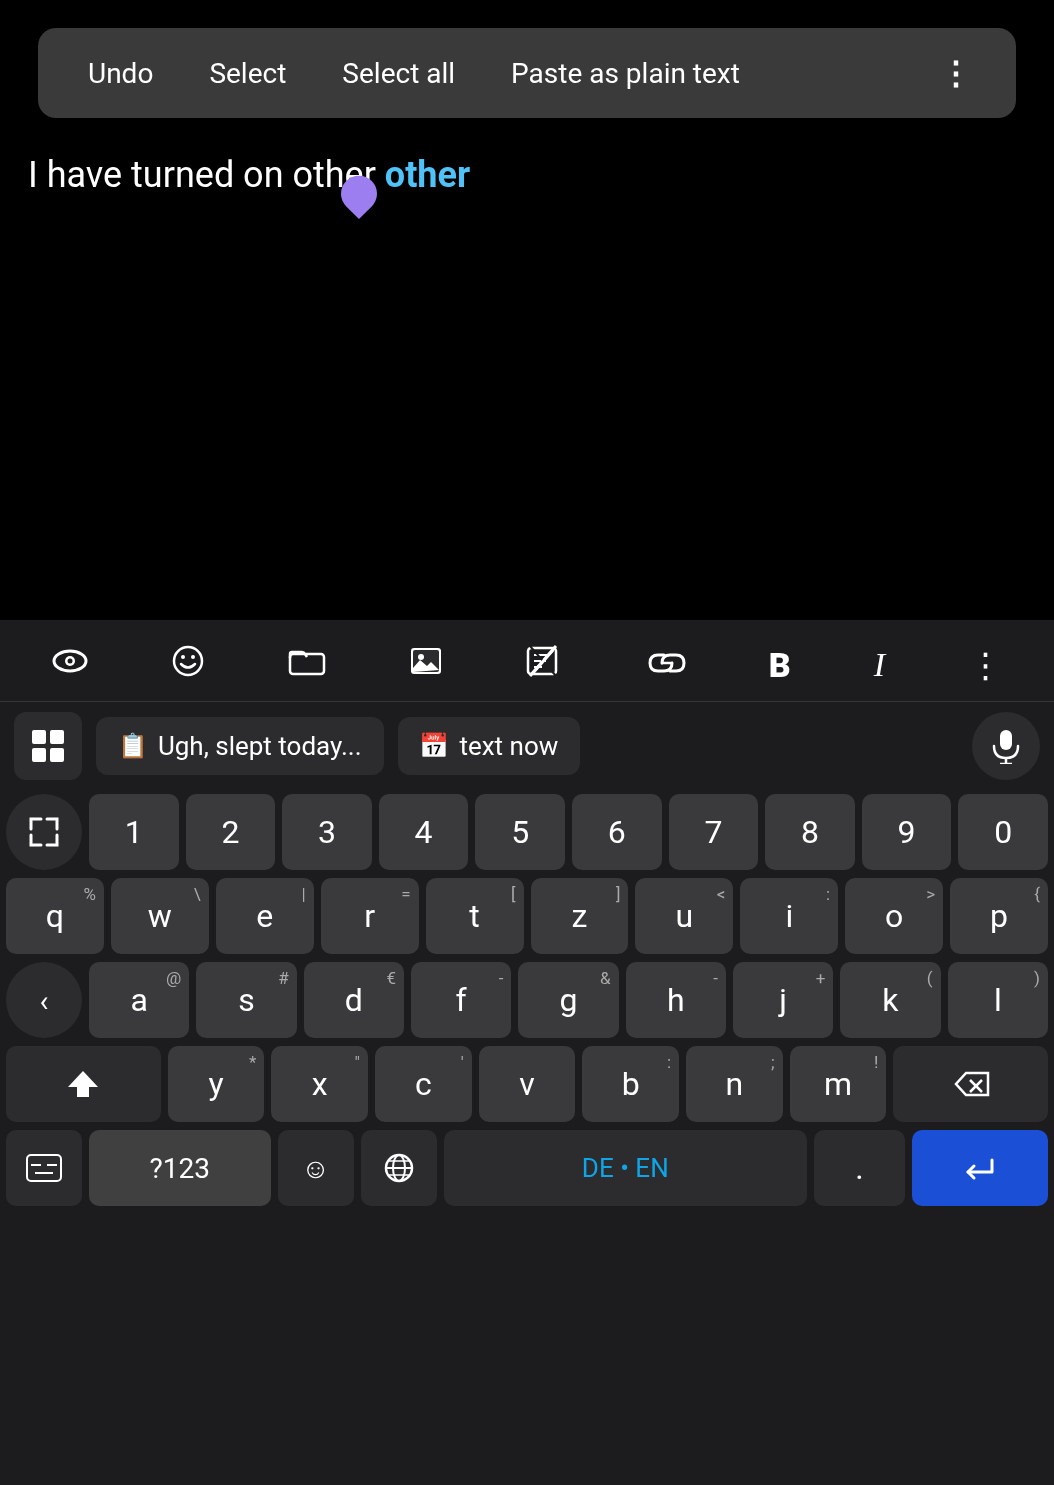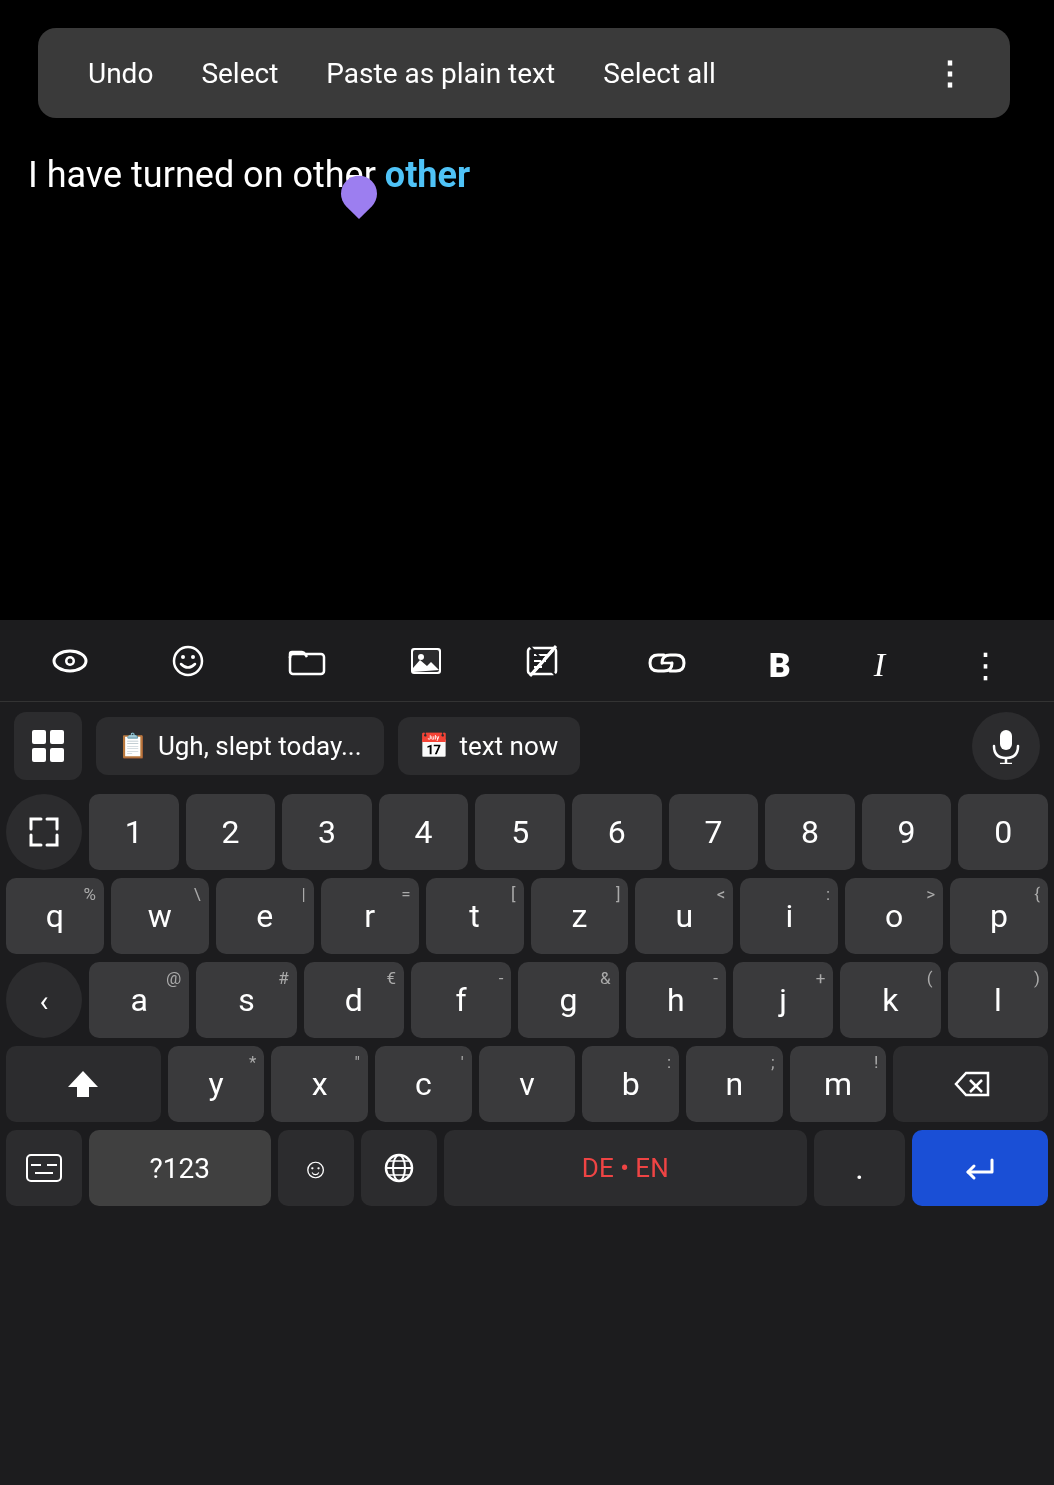--- a/index.html
+++ b/index.html
@@ -10,27 +10,27 @@
       font-family: 'Roboto', sans-serif;
       overflow: hidden;
       position: relative;
     }
 
     
     .context-menu {
       position: absolute;
       top: 28px;
       left: 38px;
-      right: 44px;
+      right: 38px;
       background: #3a3a3a;
       border-radius: 18px;
       display: flex;
       align-items: center;
       padding: 18px 28px;
-      gap: 4px;
+      gap: 12px;
       z-index: 100;
     }
     .context-menu-item {
       color: #fff;
       font-size: 28px;
       font-weight: 400;
       padding: 8px 22px;
       cursor: pointer;
       white-space: nowrap;
     }
@@ -190,21 +190,21 @@
       position: absolute;
       top: 6px;
       right: 8px;
       font-size: 17px;
       color: #aaa;
     }
     .key.space-bar {
       flex: 4;
       background: #2c2c2e;
       font-size: 26px;
-      color: #ef4444;
+      color: #0ea5e9;
     }
     .key.shift-key {
       flex: 1.6;
       background: #2c2c2e;
       font-size: 32px;
     }
     .key.backspace-key {
       flex: 1.6;
       background: #2c2c2e;
     }
@@ -247,22 +247,22 @@
       height: 76px;
       flex: none;
     }
   </style>
 </head>
 <body>
 
 <div class="context-menu">
   <span class="context-menu-item">Undo</span>
   <span class="context-menu-item">Select</span>
+  <span class="context-menu-item">Select all</span>
   <span class="context-menu-item">Paste as plain text</span>
-  <span class="context-menu-item">Select all</span>
   <span class="context-menu-more">⋮</span>
 </div>
 
 <div class="text-area">
   <span>I have turned on other </span><a class="text-area-link" href="#">other</a>
   <br>
 </div>
 
 <div class="cursor-handle">
   <div class="cursor-drop"></div>

